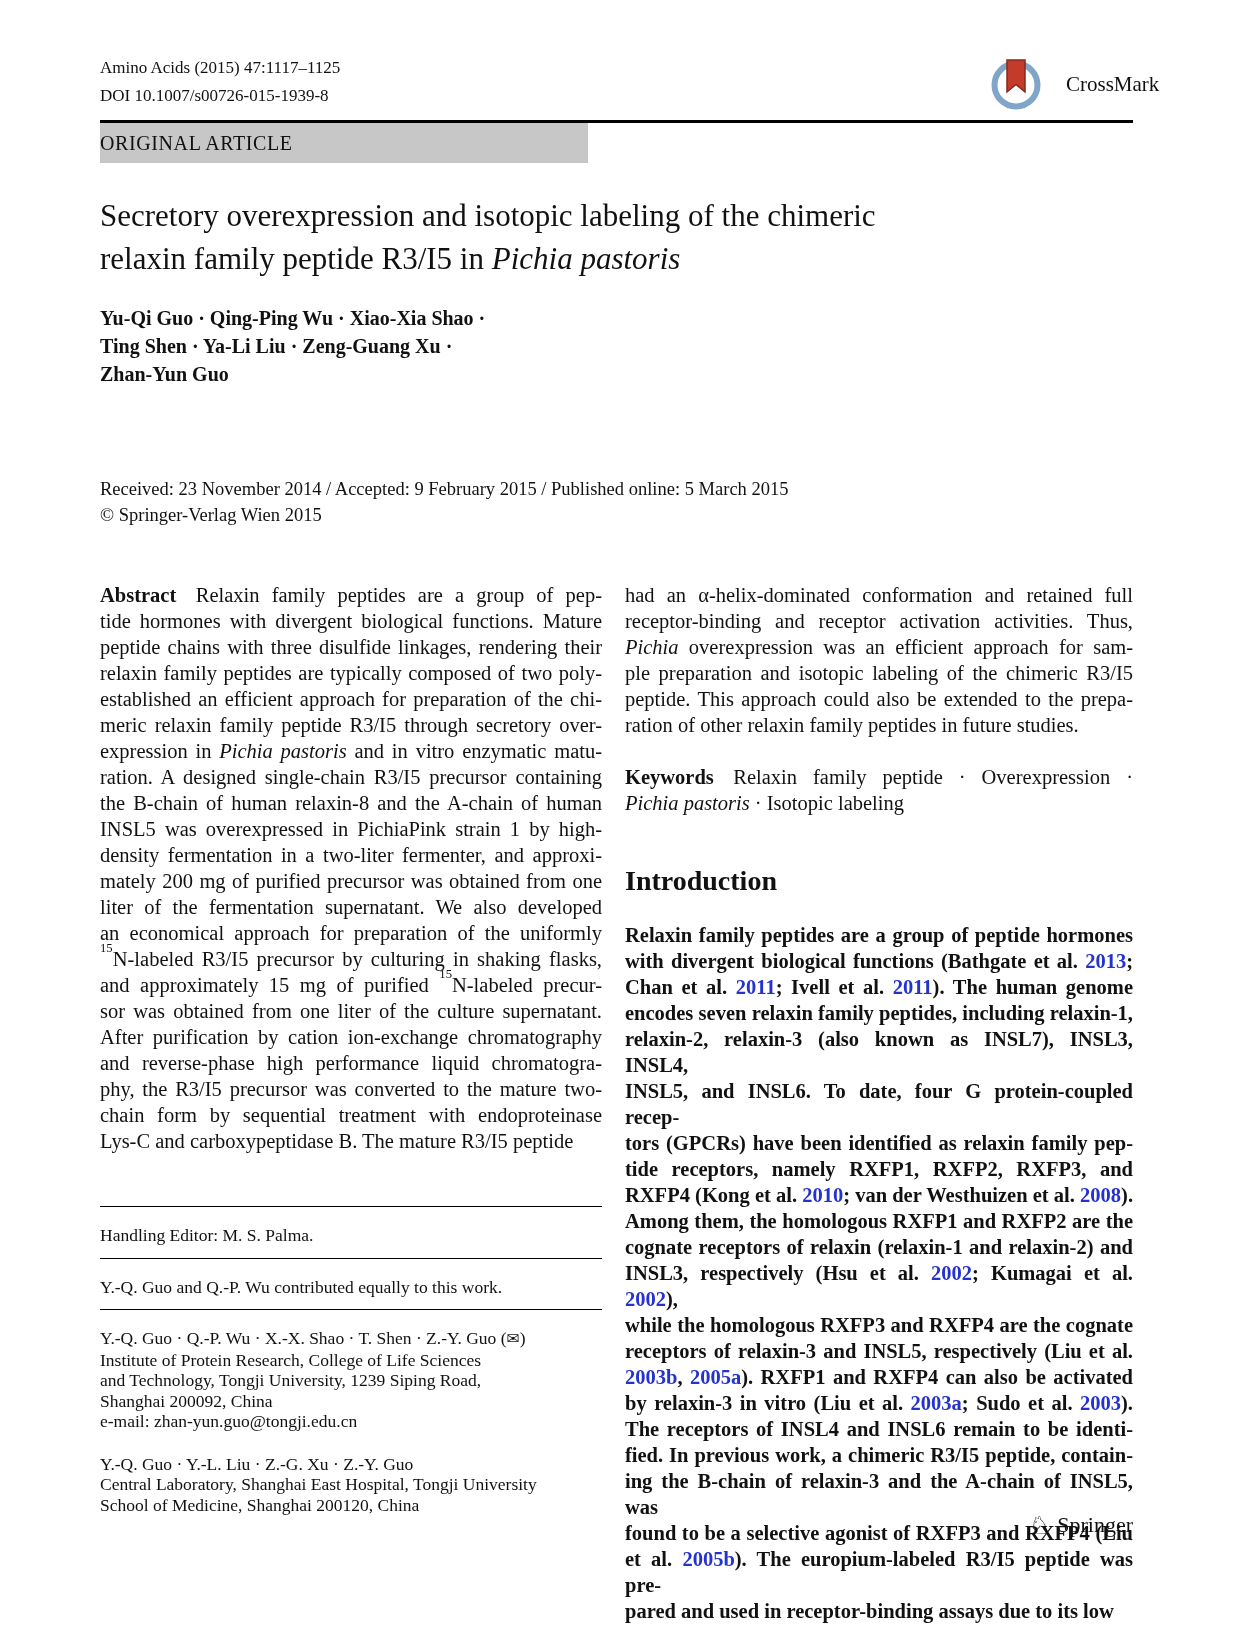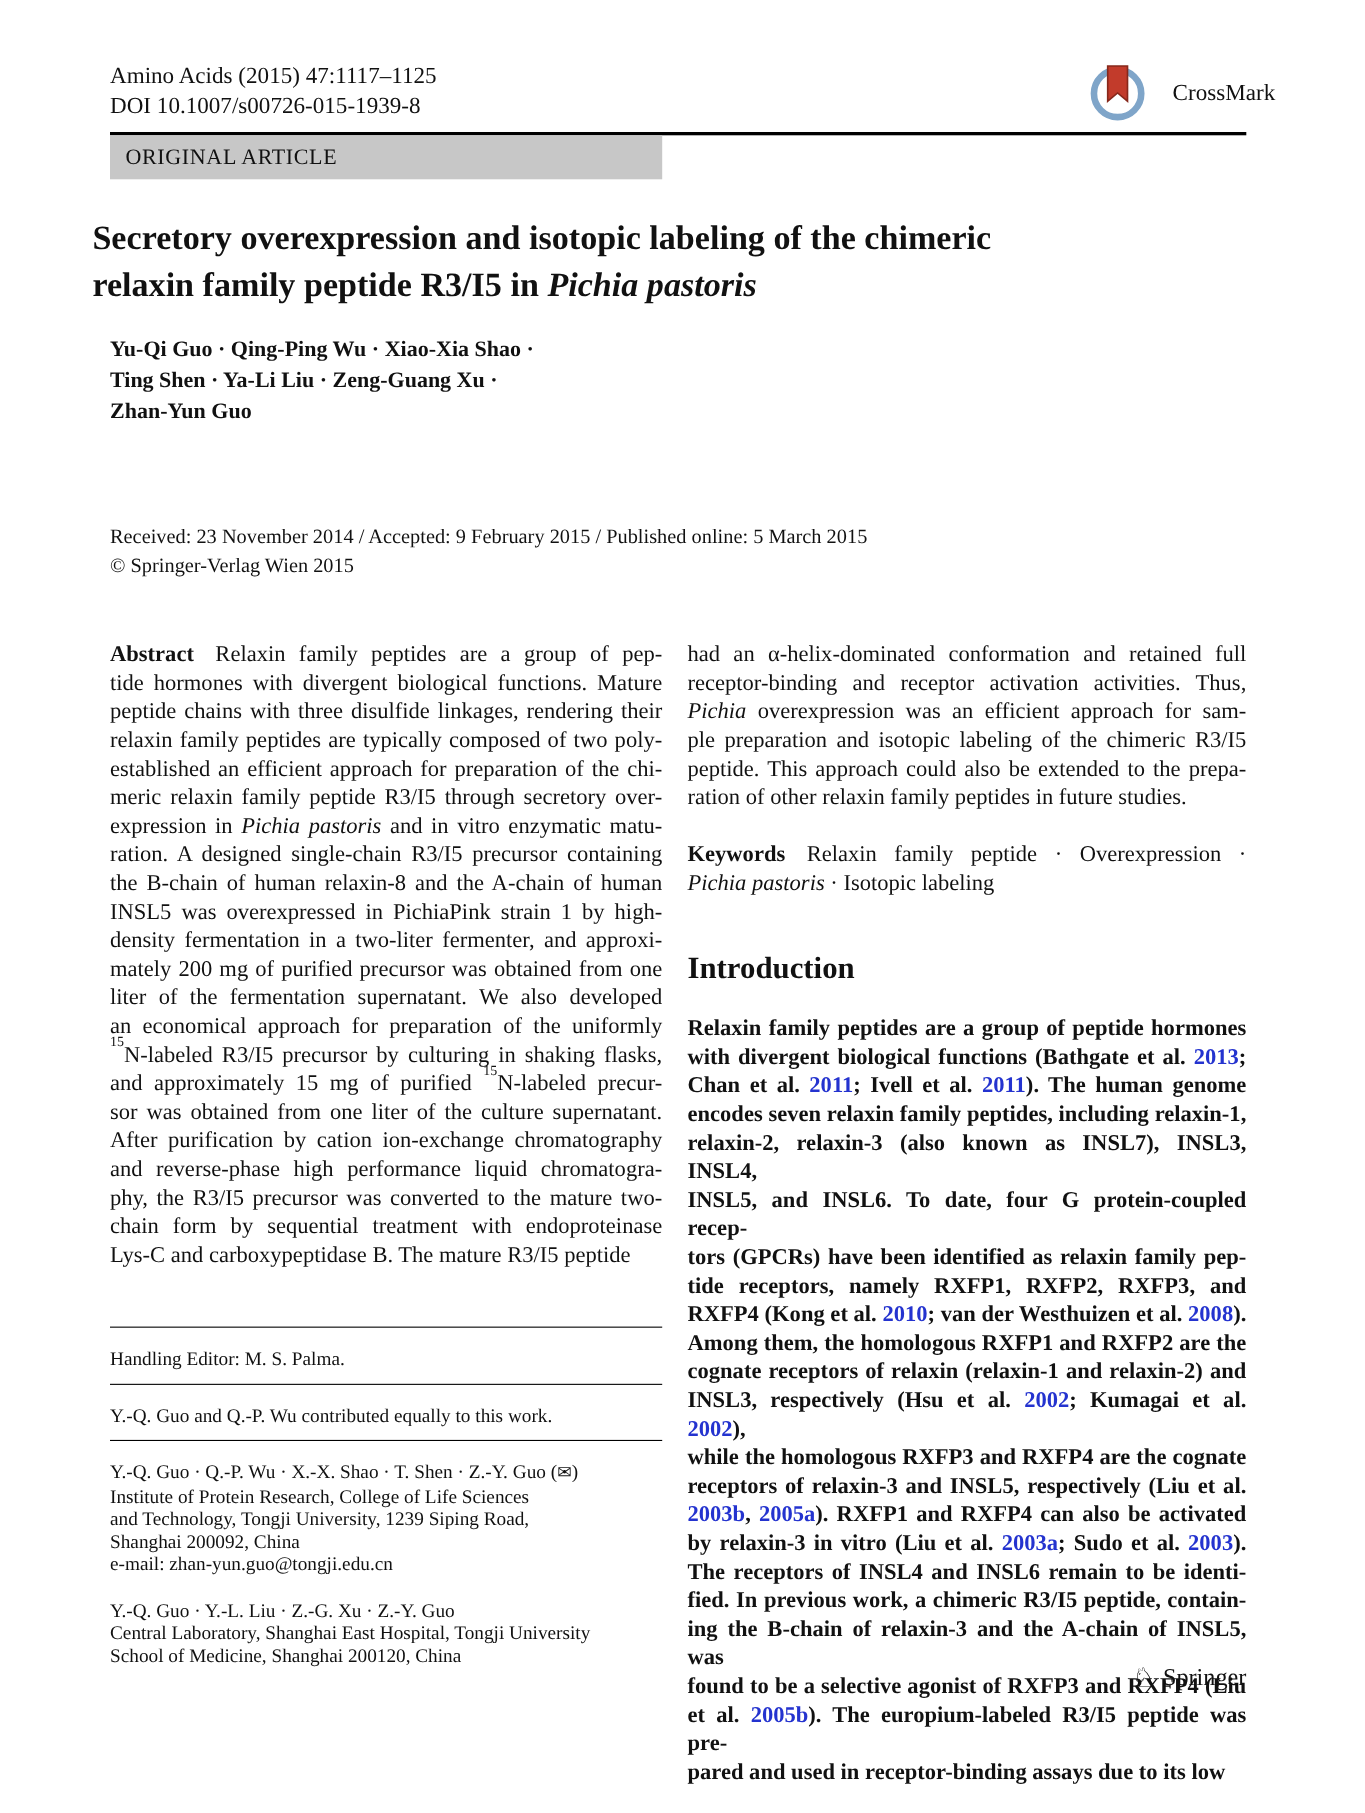--- a/index.html
+++ b/index.html
@@ -1,26 +1,26 @@
 <!DOCTYPE html>
 <html><head>
 <meta charset="utf-8">
 <style>
   html,body{margin:0;padding:0;background:#ffffff;}
   .page{position:relative;width:1241px;height:1648px;background:#fff;overflow:hidden;
         font-family:"Liberation Serif","DejaVu Serif",serif;color:#111;}
   
-  .hdr{position:absolute;left:100px;top:54px;font-size:21px;line-height:28px;}
+  .hdr{position:absolute;left:100px;top:54px;font-size:17px;line-height:28px;}
   .toprule{position:absolute;left:100px;top:120px;width:1033px;height:3px;background:#000;}
   .banner{position:absolute;left:100px;top:123px;width:488px;height:40px;background:#c7c7c7;
-          display:flex;align-items:center;padding-left:14px;font-size:20px;letter-spacing:.6px;}
+          display:flex;align-items:center;font-size:20px;letter-spacing:.6px;}
   .crossmark{position:absolute;left:990px;top:58px;display:flex;align-items:center;gap:24px;}
   .crossmark .cm-label{font-size:21px;}
   
-  .title{position:absolute;left:84px;top:194px;width:1010px;font-size:31px;font-weight:bold;line-height:43px;}
+  .title{position:absolute;left:100px;top:194px;width:1010px;font-size:31px;font-weight:normal;line-height:43px;}
   .authors{position:absolute;left:100px;top:304px;font-size:20px;font-weight:bold;line-height:28px;}
   .dates{position:absolute;left:100px;top:476px;font-size:18.5px;line-height:26px;}
   
   .col{position:absolute;top:582px;font-size:20.5px;line-height:26px;}
   .col-left{left:100px;width:502px;}
   .col-right{left:625px;width:508px;}
   .rich .ln{text-align:justify;text-align-last:justify;}
   .rich .ln.last{text-align-last:auto;}
   .nojust .ln{text-align:left !important;text-align-last:auto !important;}
   .kw-block{margin-top:26px;}

